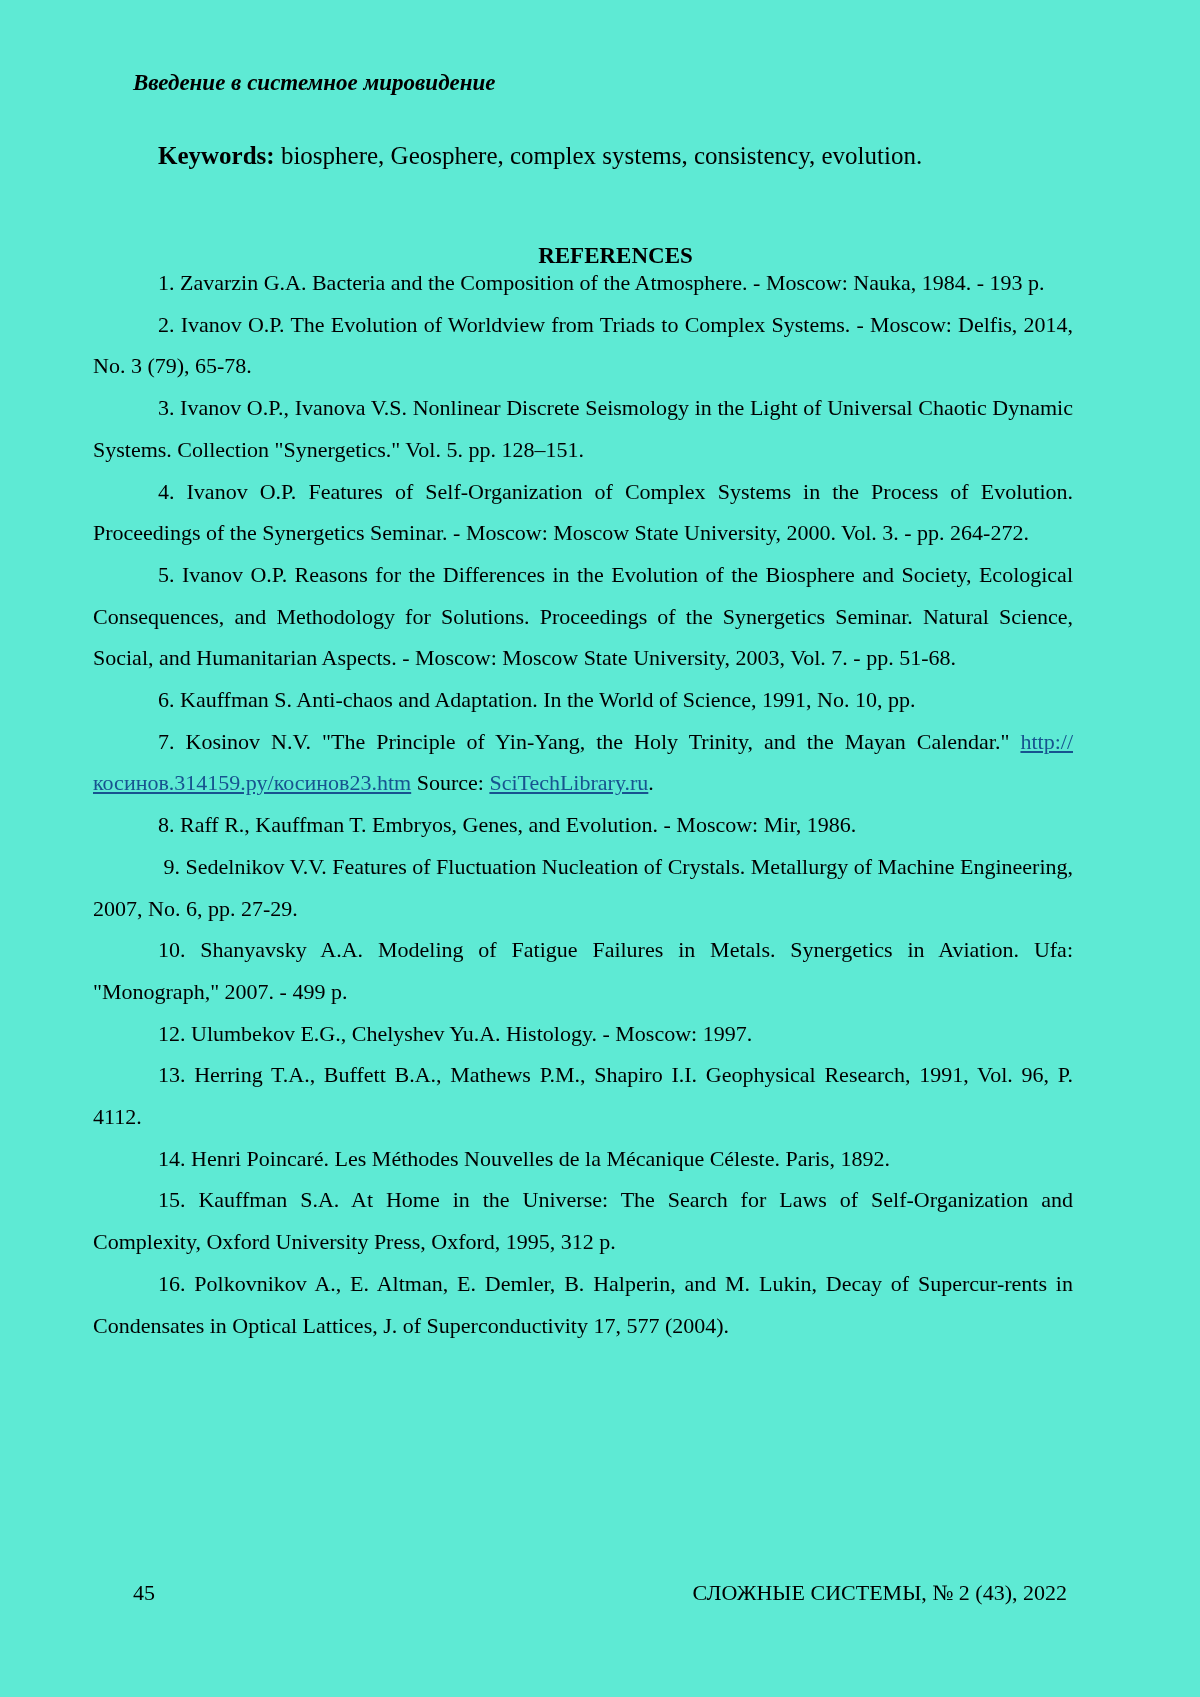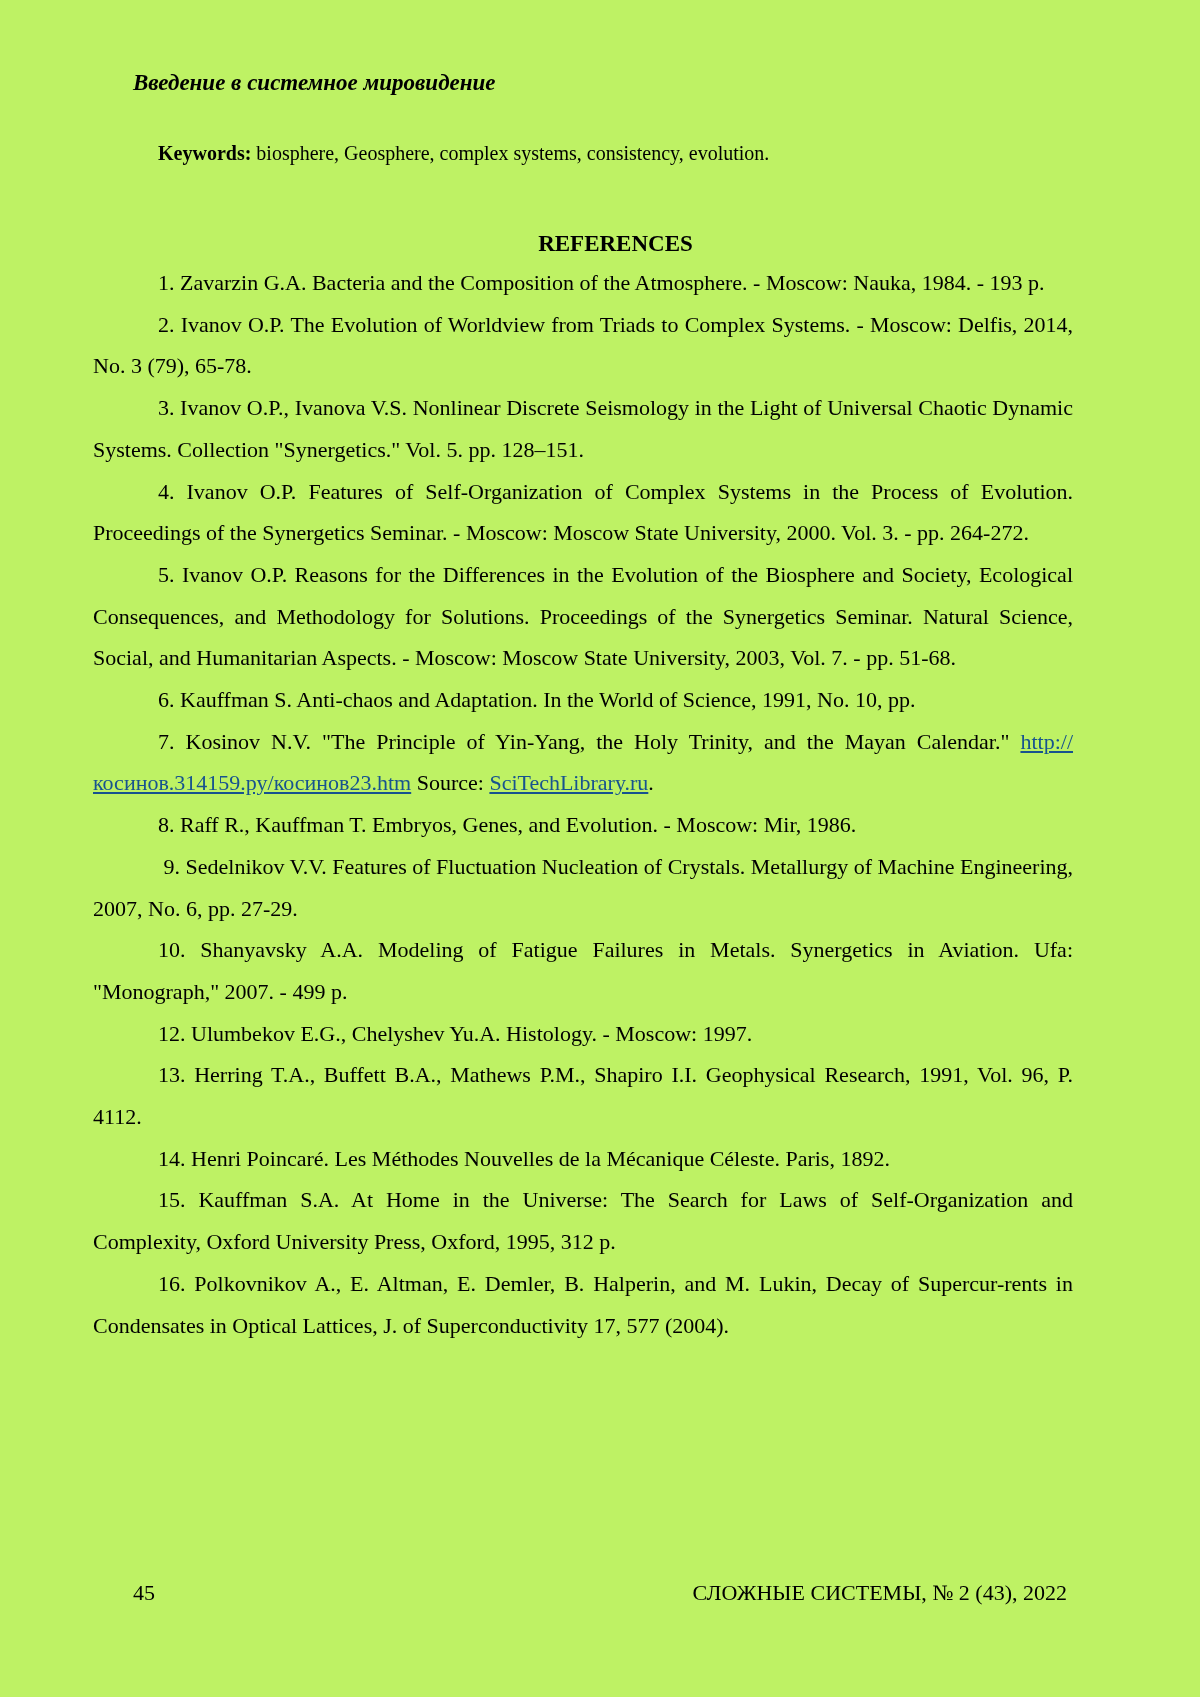--- a/index.html
+++ b/index.html
@@ -1,48 +1,48 @@
 <!DOCTYPE html>
 <html><head>
 <meta charset="utf-8">
 <style>
   html, body { margin: 0; padding: 0; background: #ffffff; }
   .page {
     position: relative;
     width: 1200px;
     height: 1697px;
-    background: #bef264;
+    background: #5eead4;
     color: #000000;
     font-family: "Liberation Serif", "DejaVu Serif", serif;
     overflow: hidden;
   }
   .running-head {
     position: absolute;
     left: 133px;
     top: 70px;
     font-size: 23px;
     font-weight: 700;
     font-style: italic;
   }
   .keywords {
     position: absolute;
     left: 93px;
     right: 127px;
     top: 142px;
     margin: 0;
-    font-size: 20px;
+    font-size: 25px;
     text-indent: 65px;
   }
   .keywords .kw-label { font-weight: 700; }
   .ref-title {
     position: absolute;
     left: 93px;
     right: 127px;
     top: 227px;
-    margin: 4px;
+    margin: 16px;
     font-size: 23px;
     font-weight: 700;
     text-align: center;
     text-indent: 65px;
   }
   .refs {
     position: absolute;
     left: 93px;
     right: 127px;
     top: 262px;

